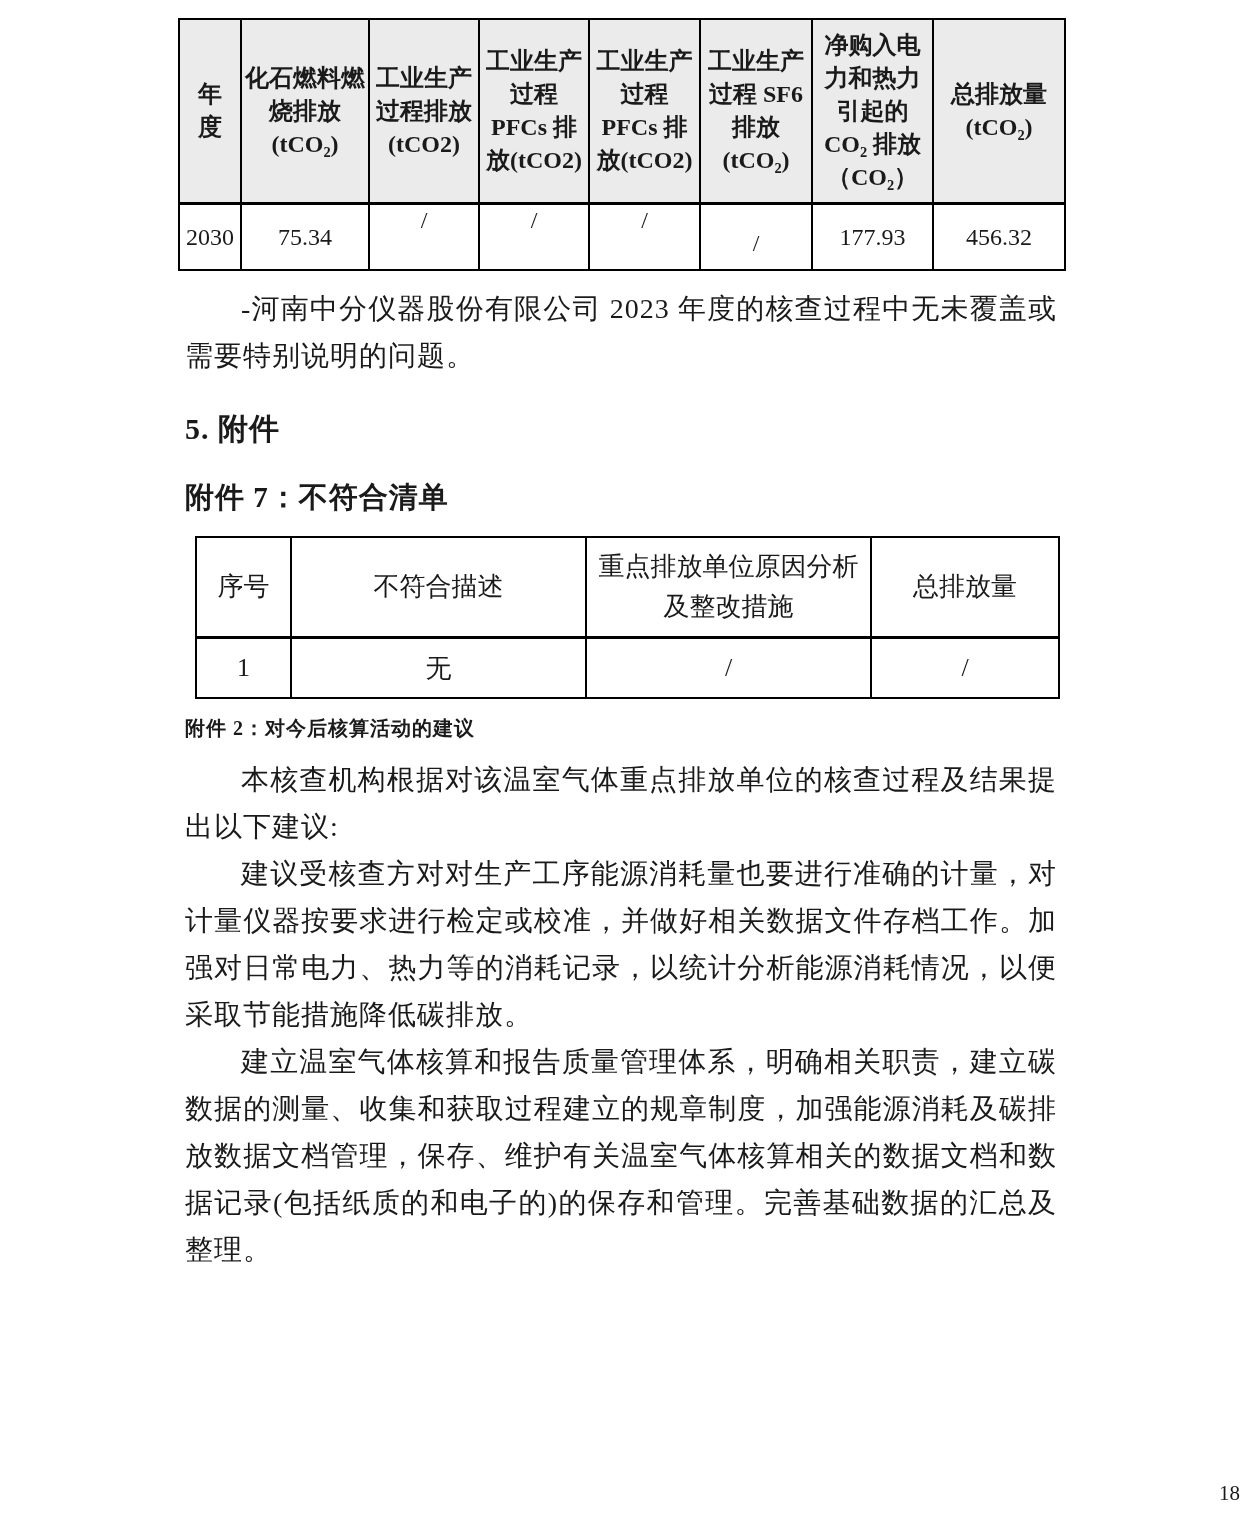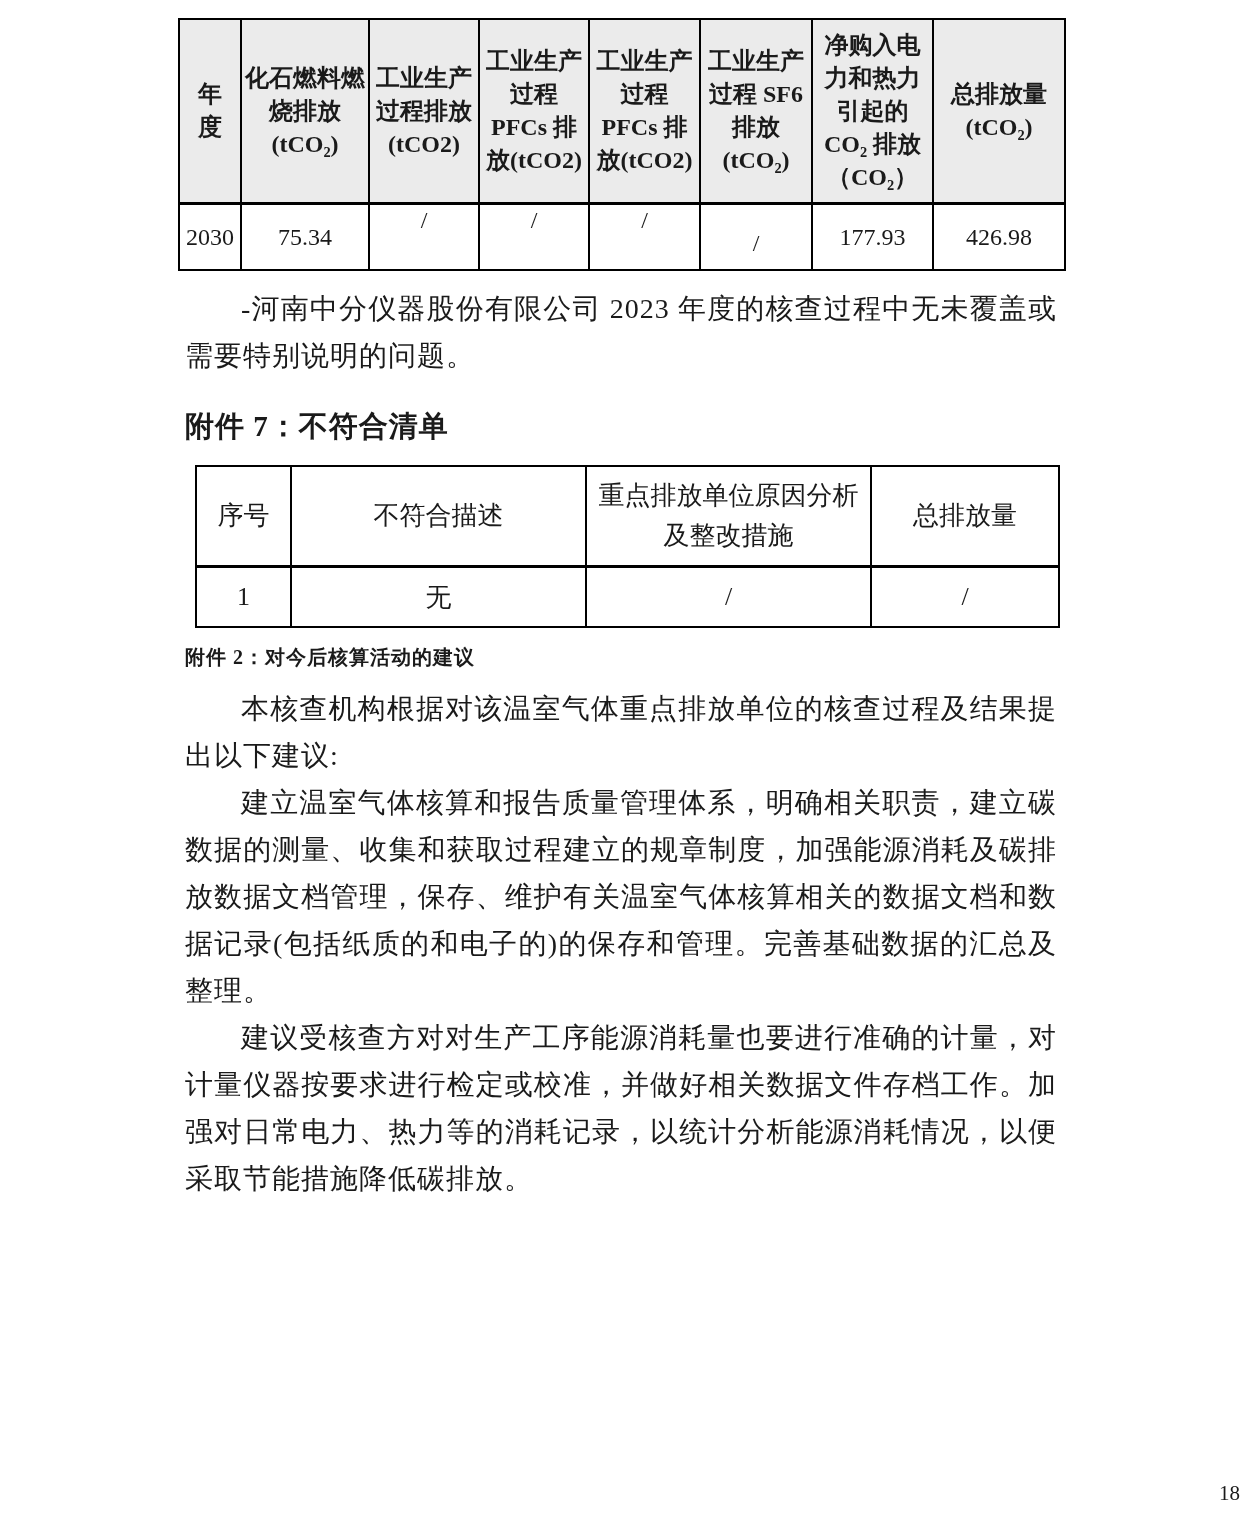--- a/index.html
+++ b/index.html
@@ -141,27 +141,28 @@
       </thead>
       <tbody>
         <tr>
           <td>2030</td>
           <td>75.34</td>
           <td class="cell-top">/</td>
           <td class="cell-top">/</td>
           <td class="cell-top">/</td>
           <td class="cell-low">/</td>
           <td>177.93</td>
-          <td>426.98</td>
+          <td>456.32</td>
         </tr>
       </tbody>
     </table>
 
     <p class="para">-河南中分仪器股份有限公司 2023 年度的核查过程中无未覆盖或需要特别说明的问题。</p>
 
+    <div class="h-section">5. 附件</div>
 
     <div class="h-attach">附件 7：不符合清单</div>
 
     <table class="t2">
       <colgroup>
         <col style="width:95px">
           <col style="width:295px">
           <col style="width:285px">
           <col style="width:188px">
       </colgroup>
@@ -179,19 +180,19 @@
           <td>无</td>
           <td>/</td>
           <td>/</td>
         </tr>
       </tbody>
     </table>
 
     <div class="h-attach2">附件 2：对今后核算活动的建议</div>
 
     <p class="para">本核查机构根据对该温室气体重点排放单位的核查过程及结果提出以下建议:</p>
+    <p class="para flow">建议受核查方对对生产工序能源消耗量也要进行准确的计量，对计量仪器按要求进行检定或校准，并做好相关数据文件存档工作。加强对日常电力、热力等的消耗记录，以统计分析能源消耗情况，以便采取节能措施降低碳排放。</p>
     <p class="para flow">建立温室气体核算和报告质量管理体系，明确相关职责，建立碳数据的测量、收集和获取过程建立的规章制度，加强能源消耗及碳排放数据文档管理，保存、维护有关温室气体核算相关的数据文档和数据记录(包括纸质的和电子的)的保存和管理。完善基础数据的汇总及整理。</p>
-    <p class="para flow">建议受核查方对对生产工序能源消耗量也要进行准确的计量，对计量仪器按要求进行检定或校准，并做好相关数据文件存档工作。加强对日常电力、热力等的消耗记录，以统计分析能源消耗情况，以便采取节能措施降低碳排放。</p>
 
   </div>
 
   <div class="pagenum">18</div>
 </div>
 
 </body></html>

